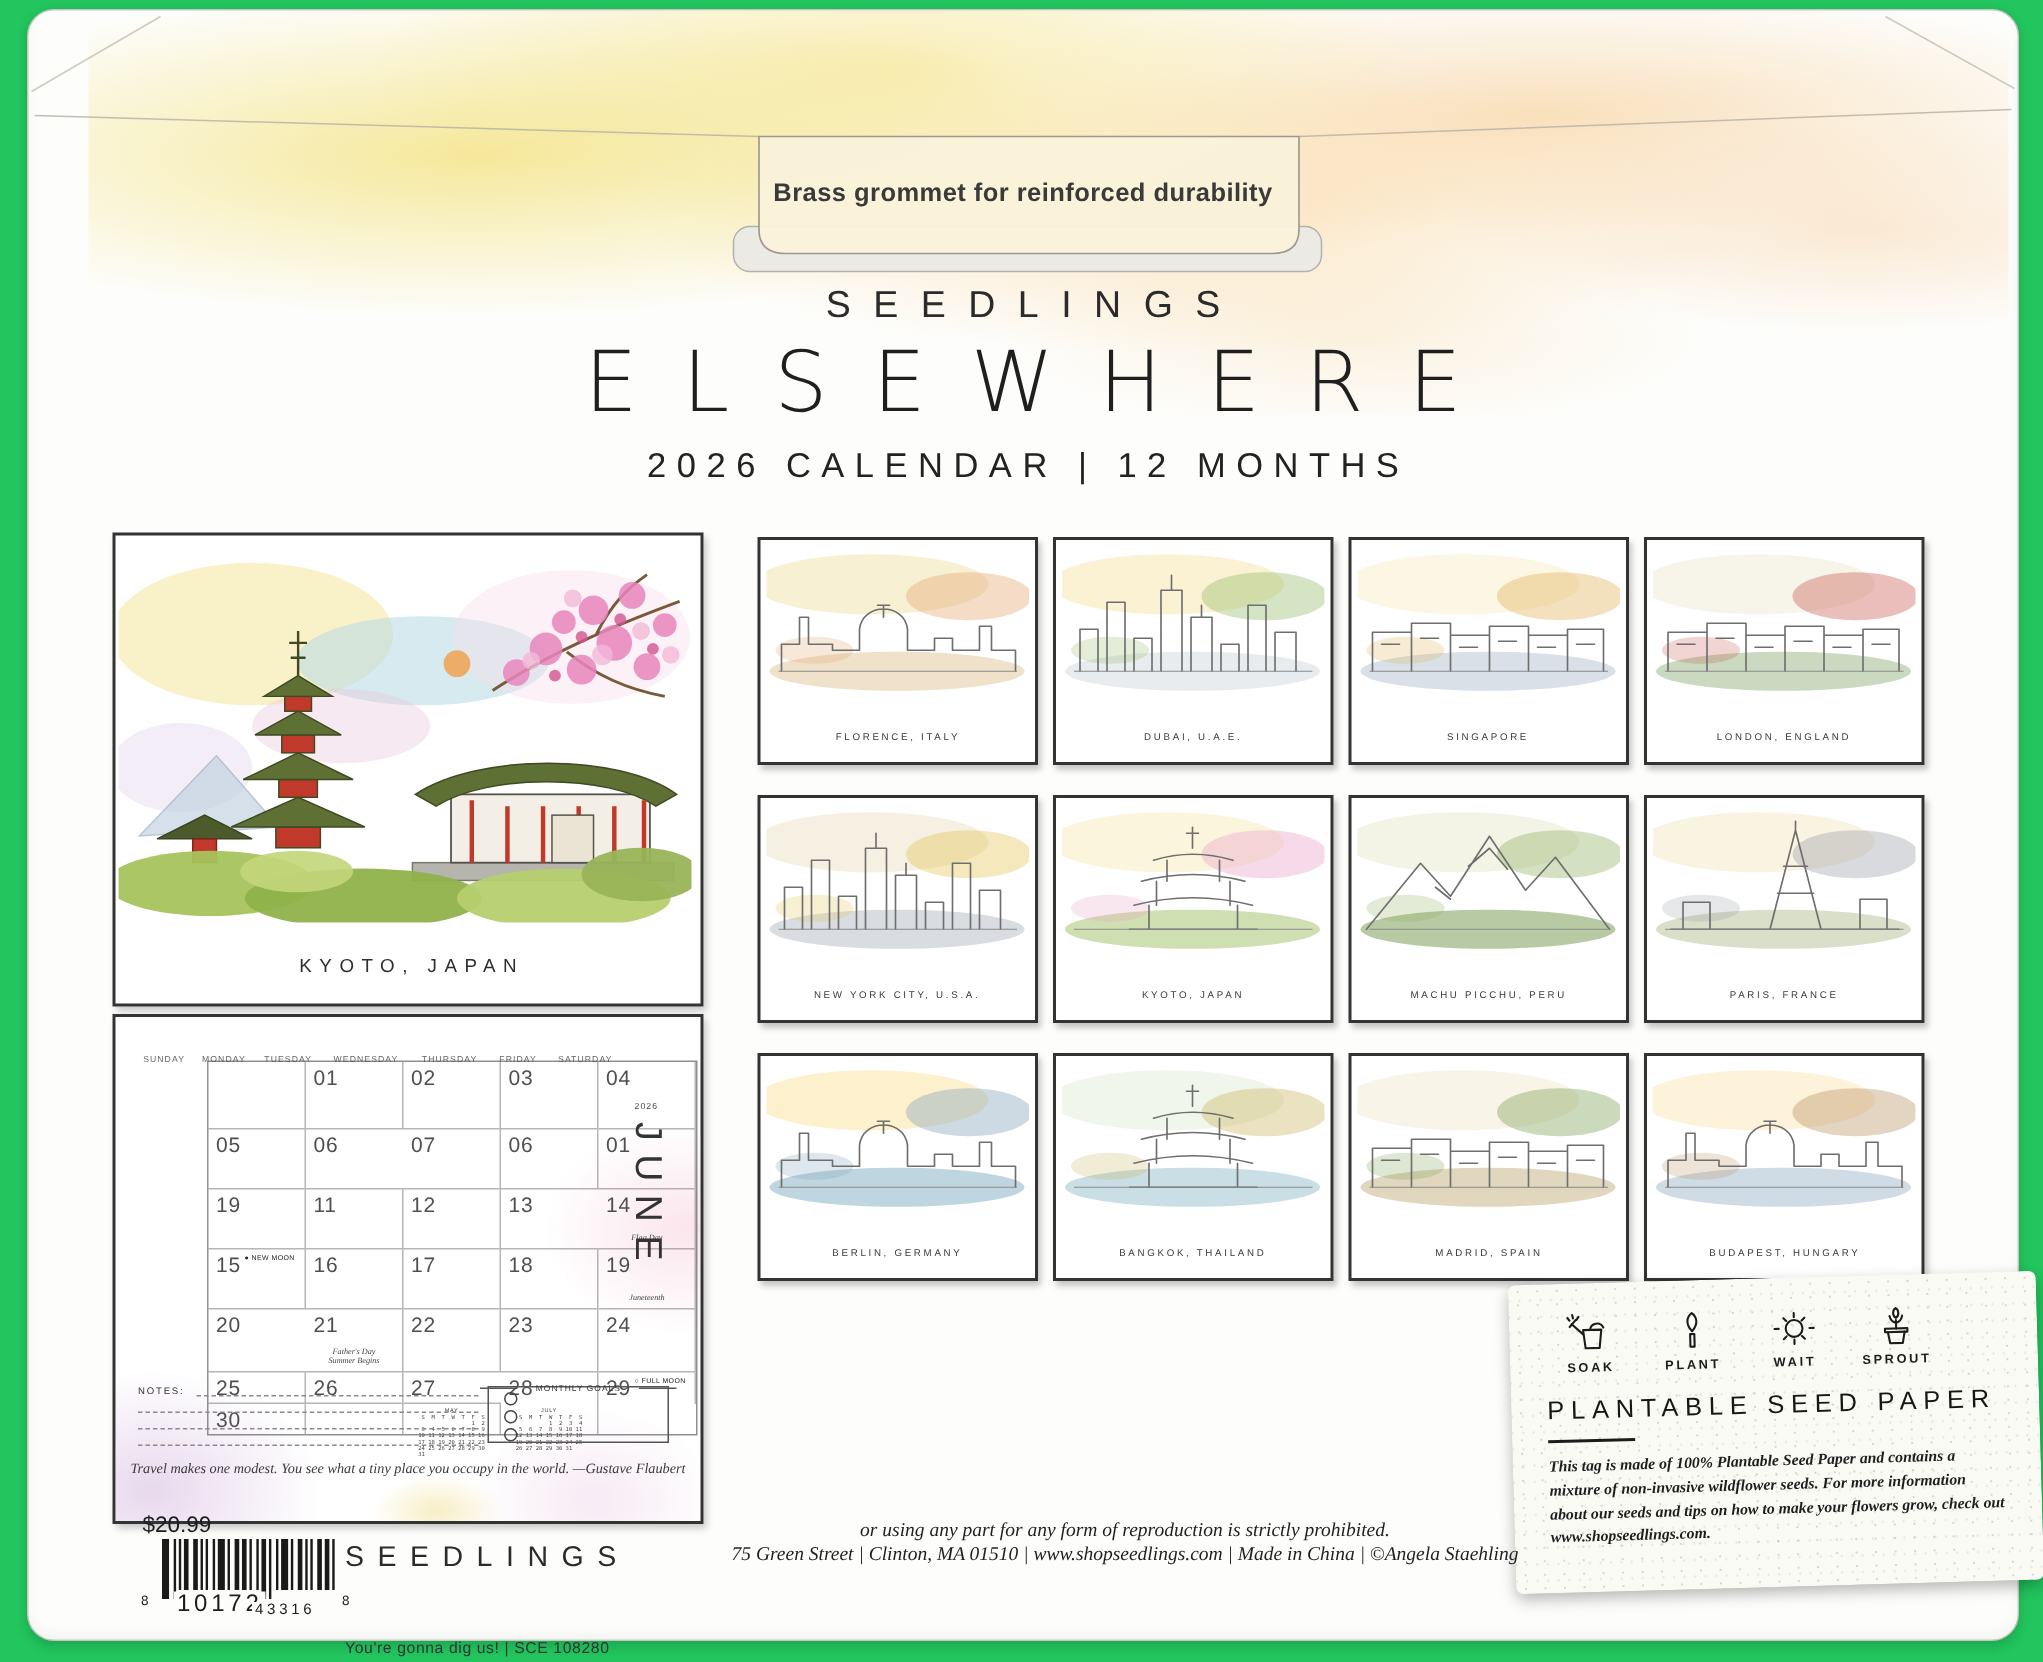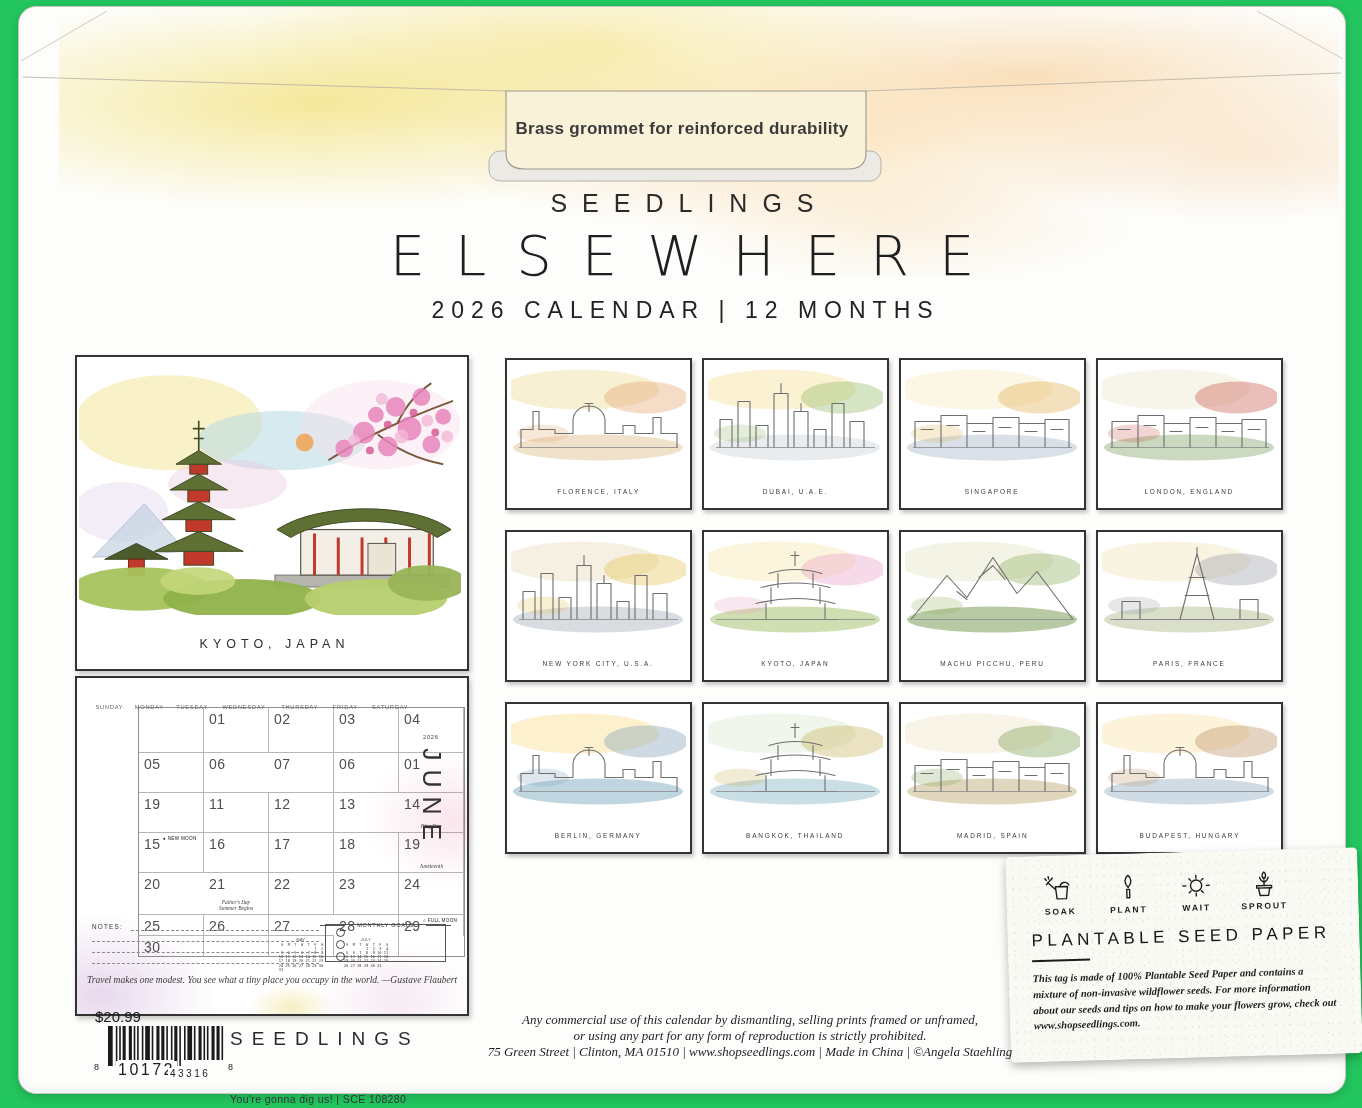--- a/index.html
+++ b/index.html
@@ -508,17 +508,16 @@
         <rect x="136.1" y="0" width="3.1" height="40" fill="#1a1a1a"></rect>
       </svg>
     <span class="bc-d bc-left">8</span>
     <span class="bc-d bc-g1">10172</span>
     <span class="bc-d bc-g2">43316</span>
     <span class="bc-d bc-right">8</span>
   </div>
   <div class="foot-brand">SEEDLINGS</div>
   <div class="foot-tag">You're gonna dig us! | SCE 108280</div>
   <div class="legal">
-    <div>Any commercial use of this calendar by dismantling, selling prints framed or unframed,</div>
     <div>or using any part for any form of reproduction is strictly prohibited.</div>
     <div>75 Green Street | Clinton, MA 01510 | www.shopseedlings.com | Made in China | ©Angela Staehling</div>
   </div>
 </div>
 
 </body></html>

